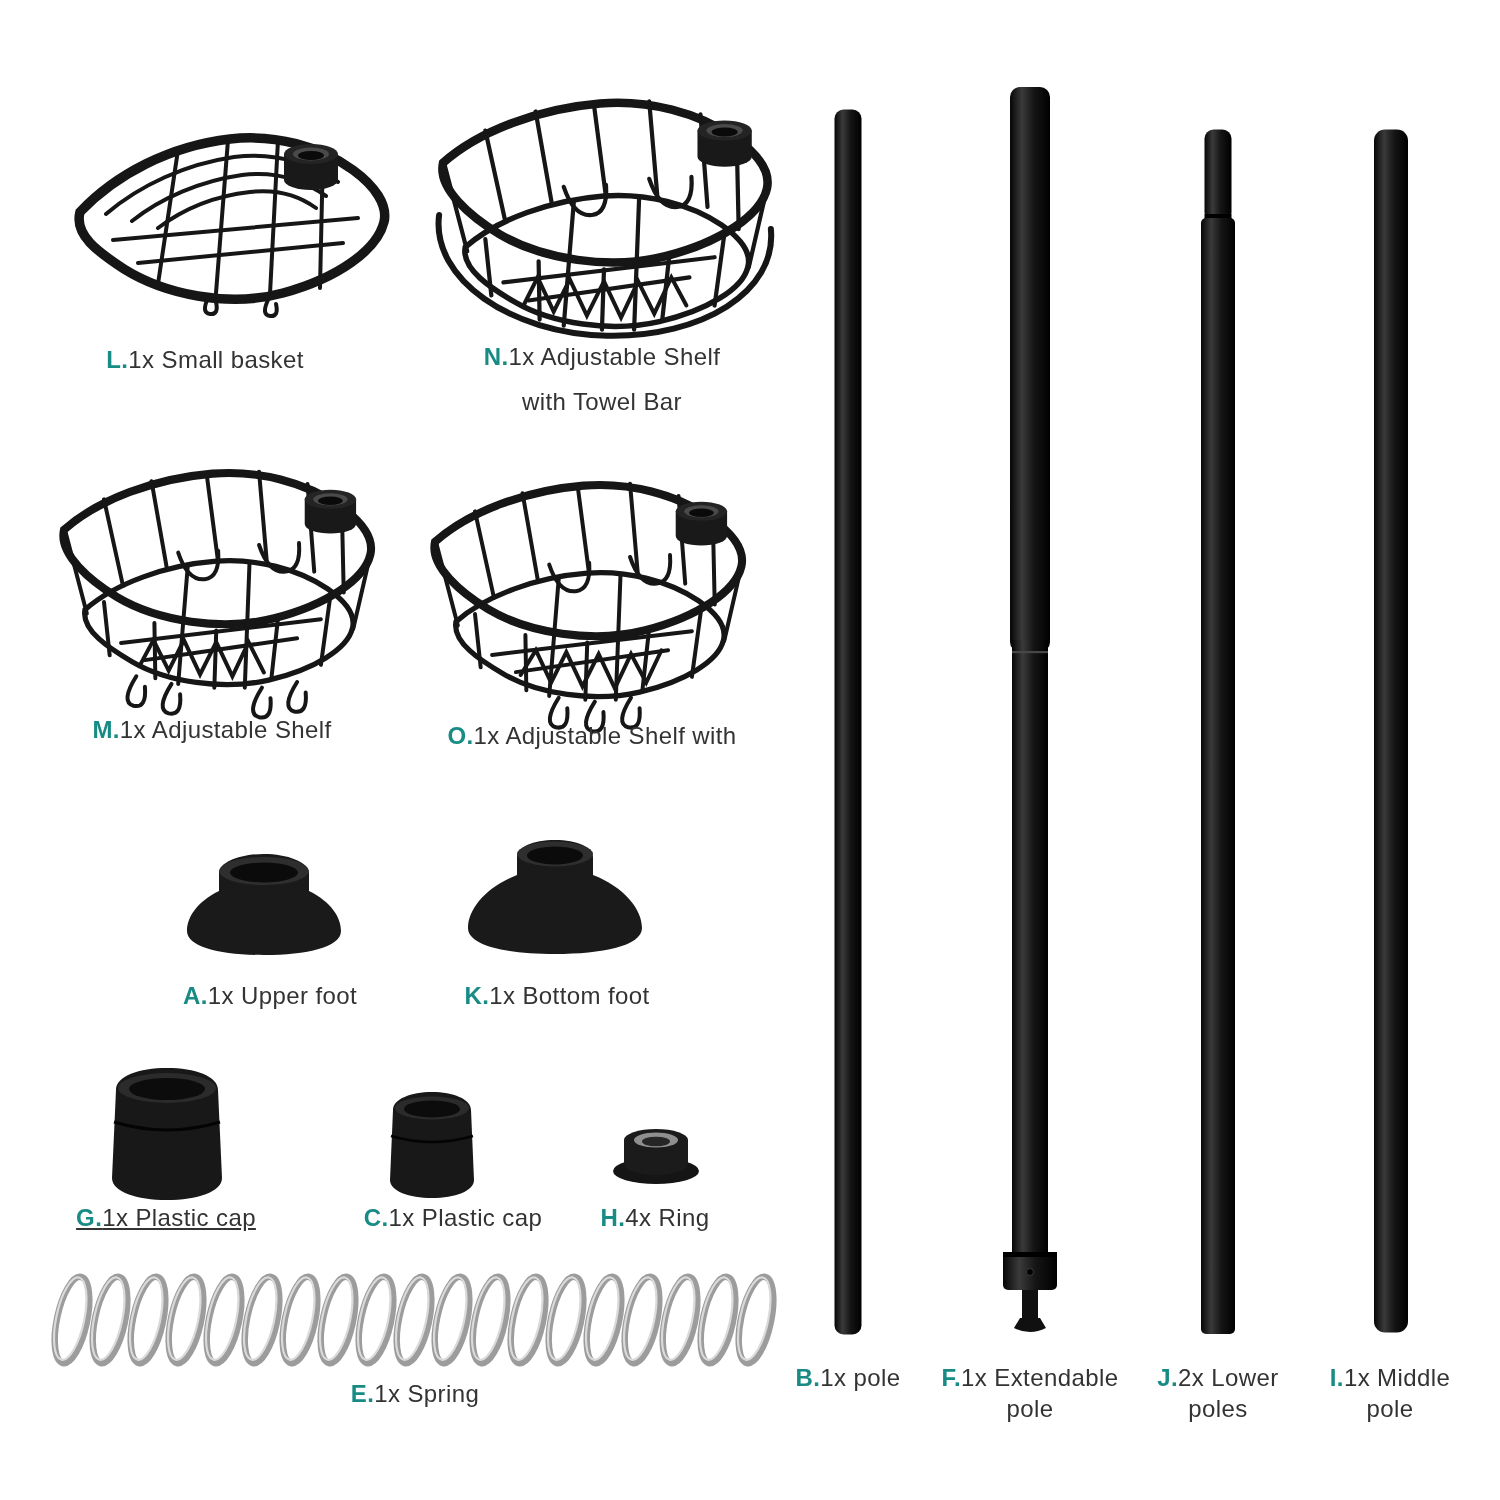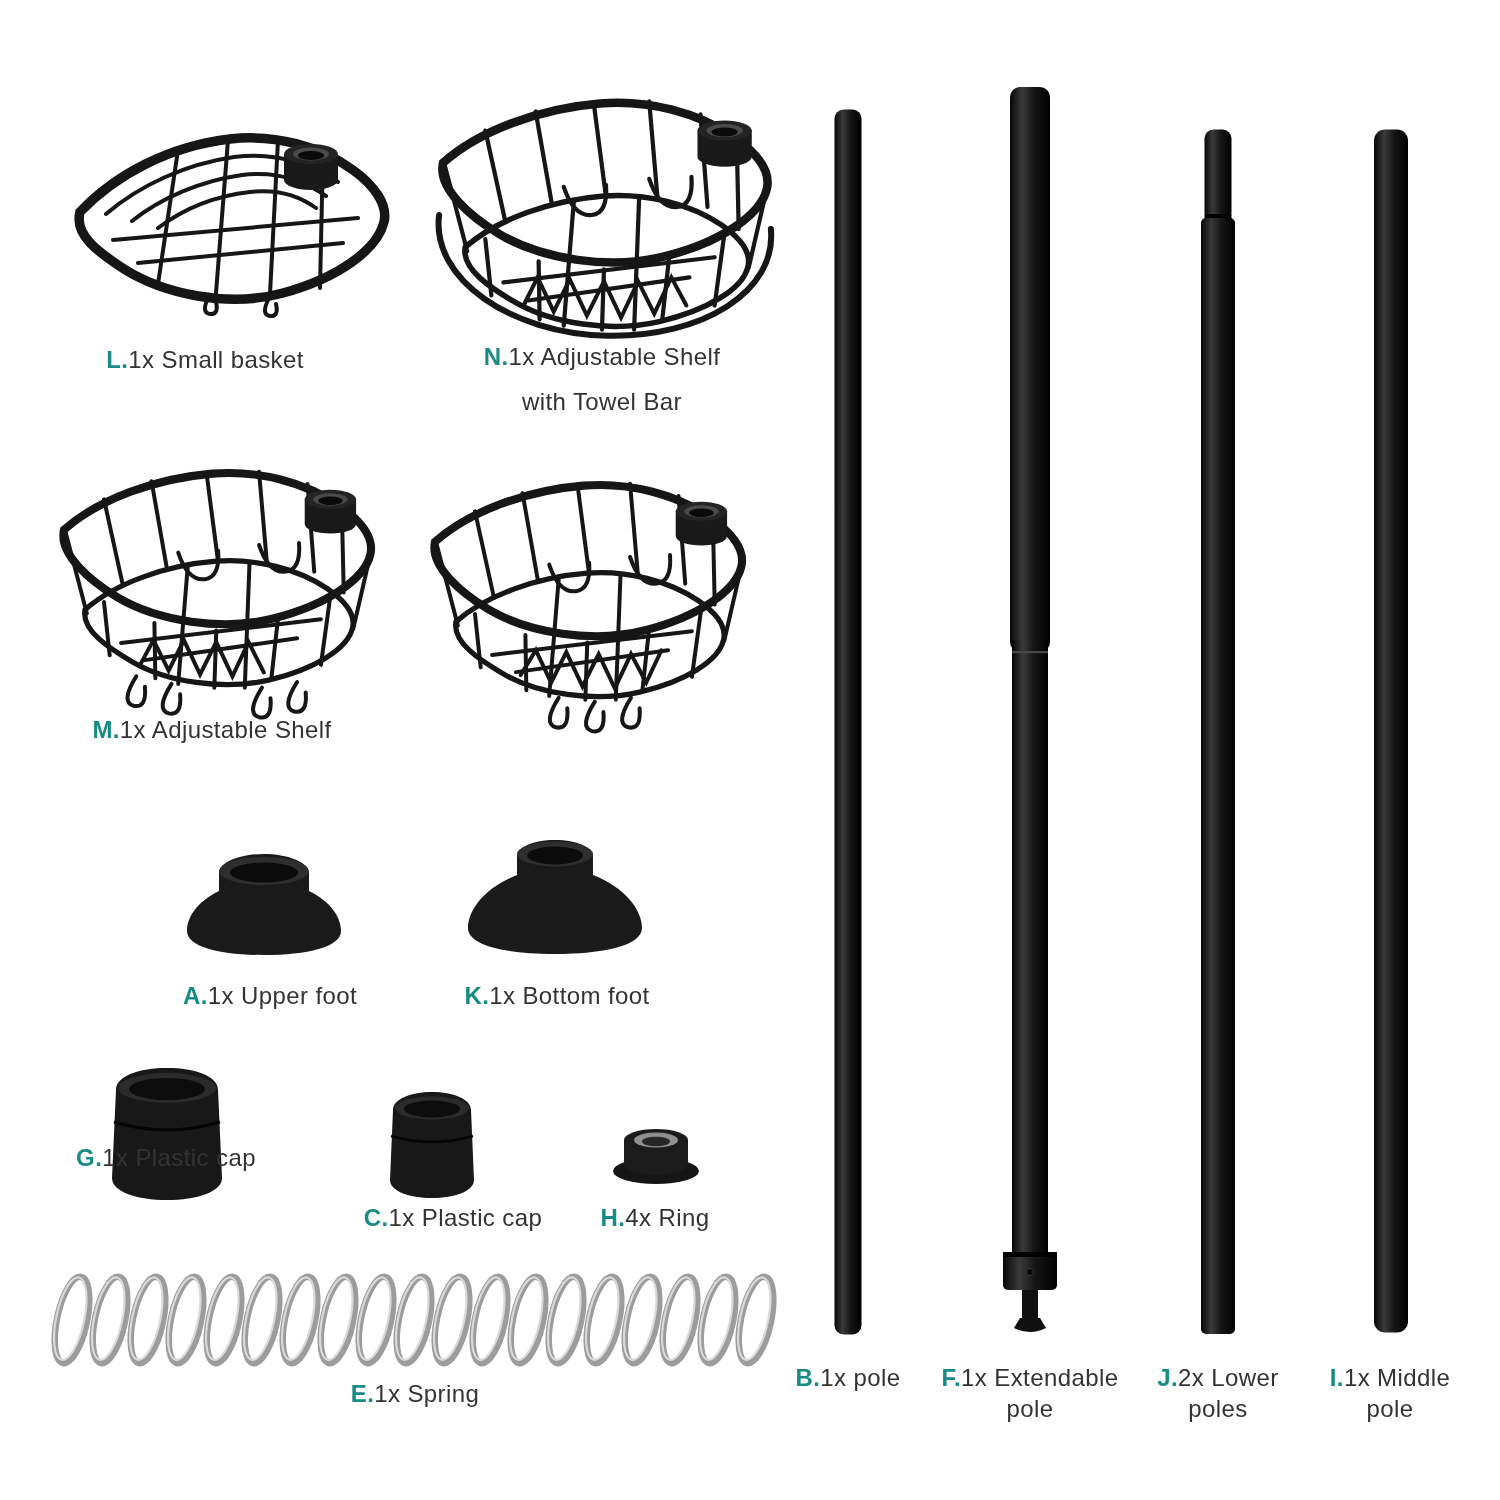--- a/index.html
+++ b/index.html
@@ -142,20 +142,21 @@
     <use href="#sym-basket-deep" width="370" height="295"></use>
     <g stroke="#161616" stroke-width="4.2" fill="none" stroke-linecap="round">
       <path d="M150,262 q-17,27 -3,31 q14,3 12,-20"></path>
       <path d="M188,266 q-17,27 -3,31 q14,3 12,-20"></path>
       <path d="M226,262 q-17,27 -3,31 q14,3 12,-20"></path>
       <path d="M110,238 L126,212 L142,246 L158,214 L175,250 L192,216 L209,252 L226,216 L242,246 L258,212"></path>
     </g>
   </svg>
 </figure>
 <figcaption class="plabel" style="left:592px; top:722px;">
+  <span><b class="lt">O.</b><span>1x Adjustable Shelf with</span></span>
 </figcaption>
 
 <figure style="left:183px; top:845px; width:162px; height:112px;">
   <svg viewBox="0 0 162 112">
     <path d="M36,28 C36,17 58,9 81,9 C104,9 126,17 126,28 L126,46 C148,57 158,72 158,86 C158,102 124,110 81,110 C38,110 4,102 4,86 C4,72 14,57 36,46 Z" fill="#1a1a1a"></path>
     <ellipse cx="81" cy="26" rx="45" ry="14" fill="#2e2e2e"></ellipse>
     <ellipse cx="81" cy="27.5" rx="34" ry="10" fill="#0b0b0b"></ellipse>
   </svg>
 </figure>
 <figcaption class="plabel" style="left:270px; top:982px;text-align:right;">
@@ -174,21 +175,21 @@
 </figcaption>
 
 <figure style="left:102px; top:1060px; width:130px; height:142px;">
   <svg viewBox="0 0 130 142">
     <path d="M14,30 C14,16 37,8 65,8 C93,8 116,16 116,30 L120,118 C120,132 95,140 65,140 C35,140 10,132 10,118 Z" fill="#181818"></path>
     <path d="M12,62 Q65,78 118,62" stroke="#040404" stroke-width="3" fill="none"></path>
     <ellipse cx="65" cy="28" rx="49" ry="15" fill="#2b2b2b"></ellipse>
     <ellipse cx="65" cy="29" rx="38" ry="11" fill="#0c0c0c"></ellipse>
   </svg>
 </figure>
-<figcaption class="plabel" style="left:166px; top:1144px;">
+<figcaption class="plabel" style="left:166px; top:1204px;text-decoration:underline;">
   <span><b class="lt">G.</b><span>1x Plastic cap</span></span>
 </figcaption>
 
 <figure style="left:382px; top:1086px; width:100px; height:114px;">
   <svg viewBox="0 0 100 114">
     <path d="M11,24 C11,13 29,6 50,6 C71,6 89,13 89,24 L92,94 C92,105 73,112 50,112 C27,112 8,105 8,94 Z" fill="#181818"></path>
     <path d="M9,50 Q50,62 91,50" stroke="#040404" stroke-width="2.5" fill="none"></path>
     <ellipse cx="50" cy="22" rx="37" ry="11.5" fill="#2b2b2b"></ellipse>
     <ellipse cx="50" cy="23" rx="28" ry="8.5" fill="#0c0c0c"></ellipse>
   </svg>

